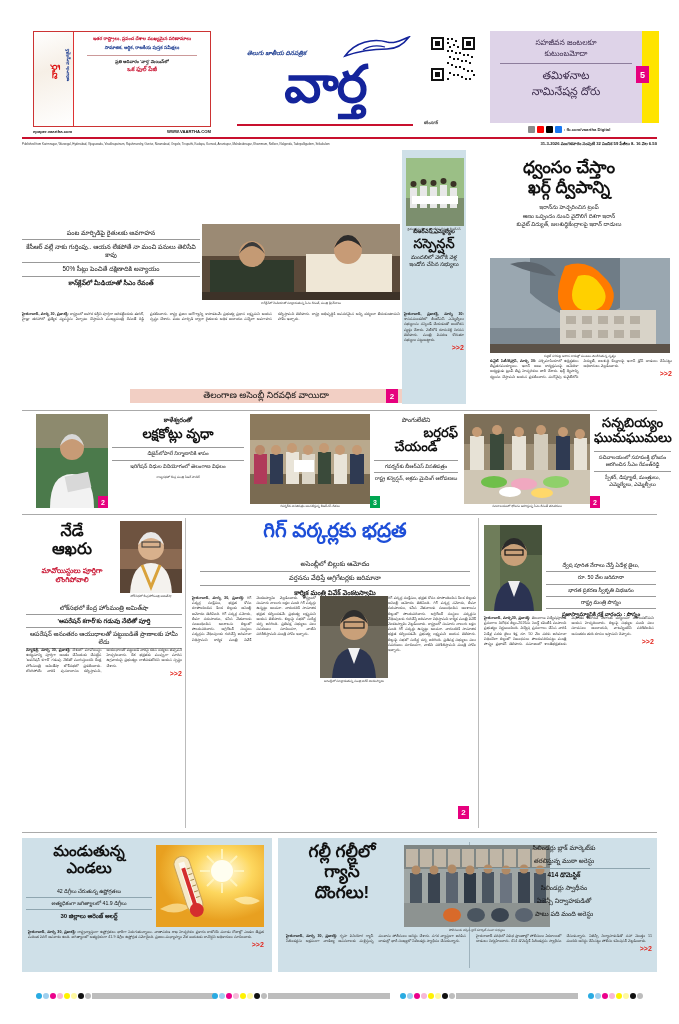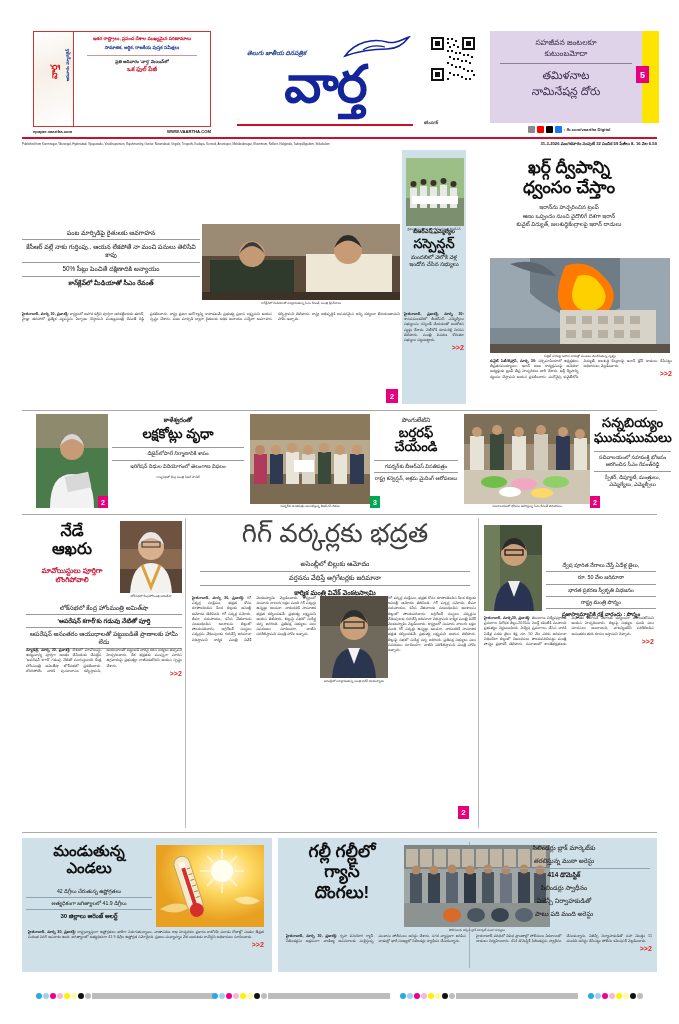--- a/index.html
+++ b/index.html
@@ -161,21 +161,21 @@
   .nede-sub { position:absolute; left:28px; top:566px; width:88px; text-align:center;
      font-size:7px; font-weight:bold; color:#c8102e; line-height:1.35; }
   .amitshah-photo { position:absolute; left:120px; top:521px; width:62px; height:72px; }
   .amitshah-cap { position:absolute; left:120px; top:594px; width:62px; }
   .nede-lines { position:absolute; left:26px; top:602px; width:156px; text-align:center; }
   .nede-lines div { font-size:6.2px; color:#111; padding:2px 0; border-bottom:1px solid #999; line-height:1.3; }
   .nede-lines div.strong { font-weight:bold; }
   .nede-body { position:absolute; left:26px; top:648px; width:156px; height:180px; column-count:2; column-gap:5px; }
 
   .gig-head { position:absolute; left:192px; top:520px; width:286px; text-align:center;
-     font-size:26px; font-weight:normal; color:#404040; line-height:1.05; }
+     font-size:20px; font-weight:bold; color:#1d4ed8; line-height:1.05; }
   .gig-subs { position:absolute; left:200px; top:557px; width:270px; text-align:center; }
   .gig-subs div { font-size:6.6px; color:#111; padding:2.5px 0; border-bottom:1px solid #999; line-height:1.3; }
   .gig-subs div:last-child { border-bottom:none; font-weight:bold; }
   .vivek-photo { position:absolute; left:320px; top:596px; width:68px; height:82px; }
   .vivek-cap { position:absolute; left:314px; top:679px; width:80px; }
   .gig-body { position:absolute; left:192px; top:596px; width:284px; height:192px; }
   .gig-body .colA { position:absolute; left:0; top:0; width:124px; height:192px; column-count:2; column-gap:5px;}
   .gig-body .colB { position:absolute; left:196px; top:0; width:88px; height:192px; }
 
   .roads-strip { position:absolute; left:190px; top:793px; width:288px; text-align:center; }
@@ -366,20 +366,23 @@
       <rect x="0" y="68" width="198" height="8" fill="#3d3228"></rect>
     </svg>
   </div>
   <div class="cap lead-photo-cap">కాన్‌క్లేవ్‌లో మీడియాతో మాట్లాడుతున్న సీఎం రేవంత్, మంత్రి శ్రీధర్‌బాబు</div>
 
   <div class="lead-body body-lines">
     <p><span class="dateline">హైదరాబాద్, మార్చి 30, ప్రజాశక్తి:</span>
        <span>రాష్ట్రంలో ఆహార కల్తీని పూర్తిగా అరికట్టేందుకు ఈగల్, హైడ్రా తరహాలో ప్రత్యేక వ్యవస్థను ఏర్పాటు చేస్తామని ముఖ్యమంత్రి రేవంత్ రెడ్డి ప్రకటించారు. రాష్ట్ర ప్రజల ఆరోగ్యాన్ని కాపాడటమే ప్రభుత్వ ప్రధాన లక్ష్యమని ఆయన స్పష్టం చేశారు. పంట మార్పిడి ద్వారా రైతులకు అధిక ఆదాయం వచ్చేలా అవగాహన కల్పిస్తామని తెలిపారు. రాష్ట్ర అభివృద్ధికి అవసరమైన అన్ని చర్యలూ తీసుకుంటామని హామీ ఇచ్చారు.</span></p>
   </div>
 
+  <div class="assembly-strip">
+    <span>తెలంగాణ అసెంబ్లీ నిరవధిక వాయిదా</span>
+  </div>
   <div class="assembly-badge">2</div>
 
   <div class="susp-panel"></div>
   <div class="imgbox protest-photo">
     <svg class="ph" viewBox="0 0 58 68" preserveAspectRatio="none">
       <rect width="58" height="68" fill="#9bbf86"></rect>
       <rect y="40" width="58" height="28" fill="#7c8f6e"></rect>
       <g fill="#e8e8e8">
         <rect x="4" y="30" width="7" height="20"></rect>
           <rect x="14" y="28" width="7" height="22"></rect>
@@ -403,22 +406,22 @@
     <div class="s2">సస్పెన్షన్</div>
     <div class="s3">మందలిలో వెలోకి వెళ్ల ఇండోన చేసిన సభ్యులు</div>
   </div>
   <div class="susp-body body-lines">
     <p><span class="dateline">హైదరాబాద్, ప్రజాశక్తి, మార్చి 30:</span>
        <span>శాసనమండలిలో బీఆర్ఎస్ ఎమ్మెల్సీలు సభ్యులను సస్పెండ్ చేయడంతో ఆందోళన వ్యక్తం చేశారు. వెల్‌లోకి దూసుకెళ్లి నిరసన తెలిపారు. మంత్రి వివరణ కోరుతూ సభ్యులు పట్టుబట్టారు.</span></p>
     <span class="jump">&gt;&gt;2</span>
   </div>
 
   <div class="khar-head">
+    <div>ధ్వంసం చేస్తాం</div>
     <div>ఖర్గ్ ద్వీపాన్ని</div>
-    <div>ధ్వంసం చేస్తాం</div>
   </div>
   <div class="khar-sub">
     <div>ఇరాన్‌ను హెచ్చరించిన ట్రంప్</div>
     <div>అణు ఒప్పందం నుంచి వైదొలిగే దిశగా ఇరాన్</div>
     <div>కువైట్ విద్యుత్, జలశుద్ధికేంద్రాలపై ఇరాన్ దాడులు</div>
   </div>
   <div class="imgbox fire-photo">
     <svg class="ph" viewBox="0 0 180 95" preserveAspectRatio="none">
       <rect width="180" height="95" fill="#9aa7b0"></rect>
       <path d="M40 0 h90 v50 q-30 15 -60 5 q-20 -10 -30 -20 Z" fill="#6f7c86"></path>
@@ -497,21 +500,21 @@
               <circle cx="74" cy="34" r="5" fill="#c49a74"></circle>
             <rect x="84" y="40" width="13" height="30" fill="#e9e4d8"></rect>
               <circle cx="90" cy="36" r="5" fill="#c49a74"></circle>
             <rect x="100" y="40" width="14" height="30" fill="#2f3a52"></rect>
               <circle cx="107" cy="36" r="5" fill="#c49a74"></circle>
           </g>
           <rect x="44" y="46" width="20" height="12" fill="#ffffff"></rect>
         </svg>
       </div>
       <div class="kick" style="margin-left:124px;padding-top:4px;">పొంగులేటిని</div>
-      <h3 style="margin-left:124px;padding-top:2px;">బర్తరఫ్</h3>
+      <h3 style="margin-left:124px;padding-top:2px;text-align:right;">బర్తరఫ్</h3>
       <h3 style="margin-left:124px;font-family:Liberation Mono, monospace;">చేయండి</h3>
       <div style="margin-left:124px;margin-top:4px;">
         <div class="sub rule" style="padding:2px 0;">గవర్నర్‌కు బీఆర్ఎస్ వినతిపత్రం</div>
         <div class="sub rule" style="padding:2px 0;">రాష్ట్ర కన్వెన్షన్, అక్రమ మైనింగ్ ఆరోపణలు</div>
       </div>
       <div class="cap" style="position:absolute;left:0;top:92px;width:120px;">గవర్నర్‌కు వినతిపత్రం అందజేస్తున్న బీఆర్ఎస్ నేతలు</div>
       <div class="pagebadge green" style="left:120px;top:84px;">3</div>
     </div>
 
     <div class="cell c3">

